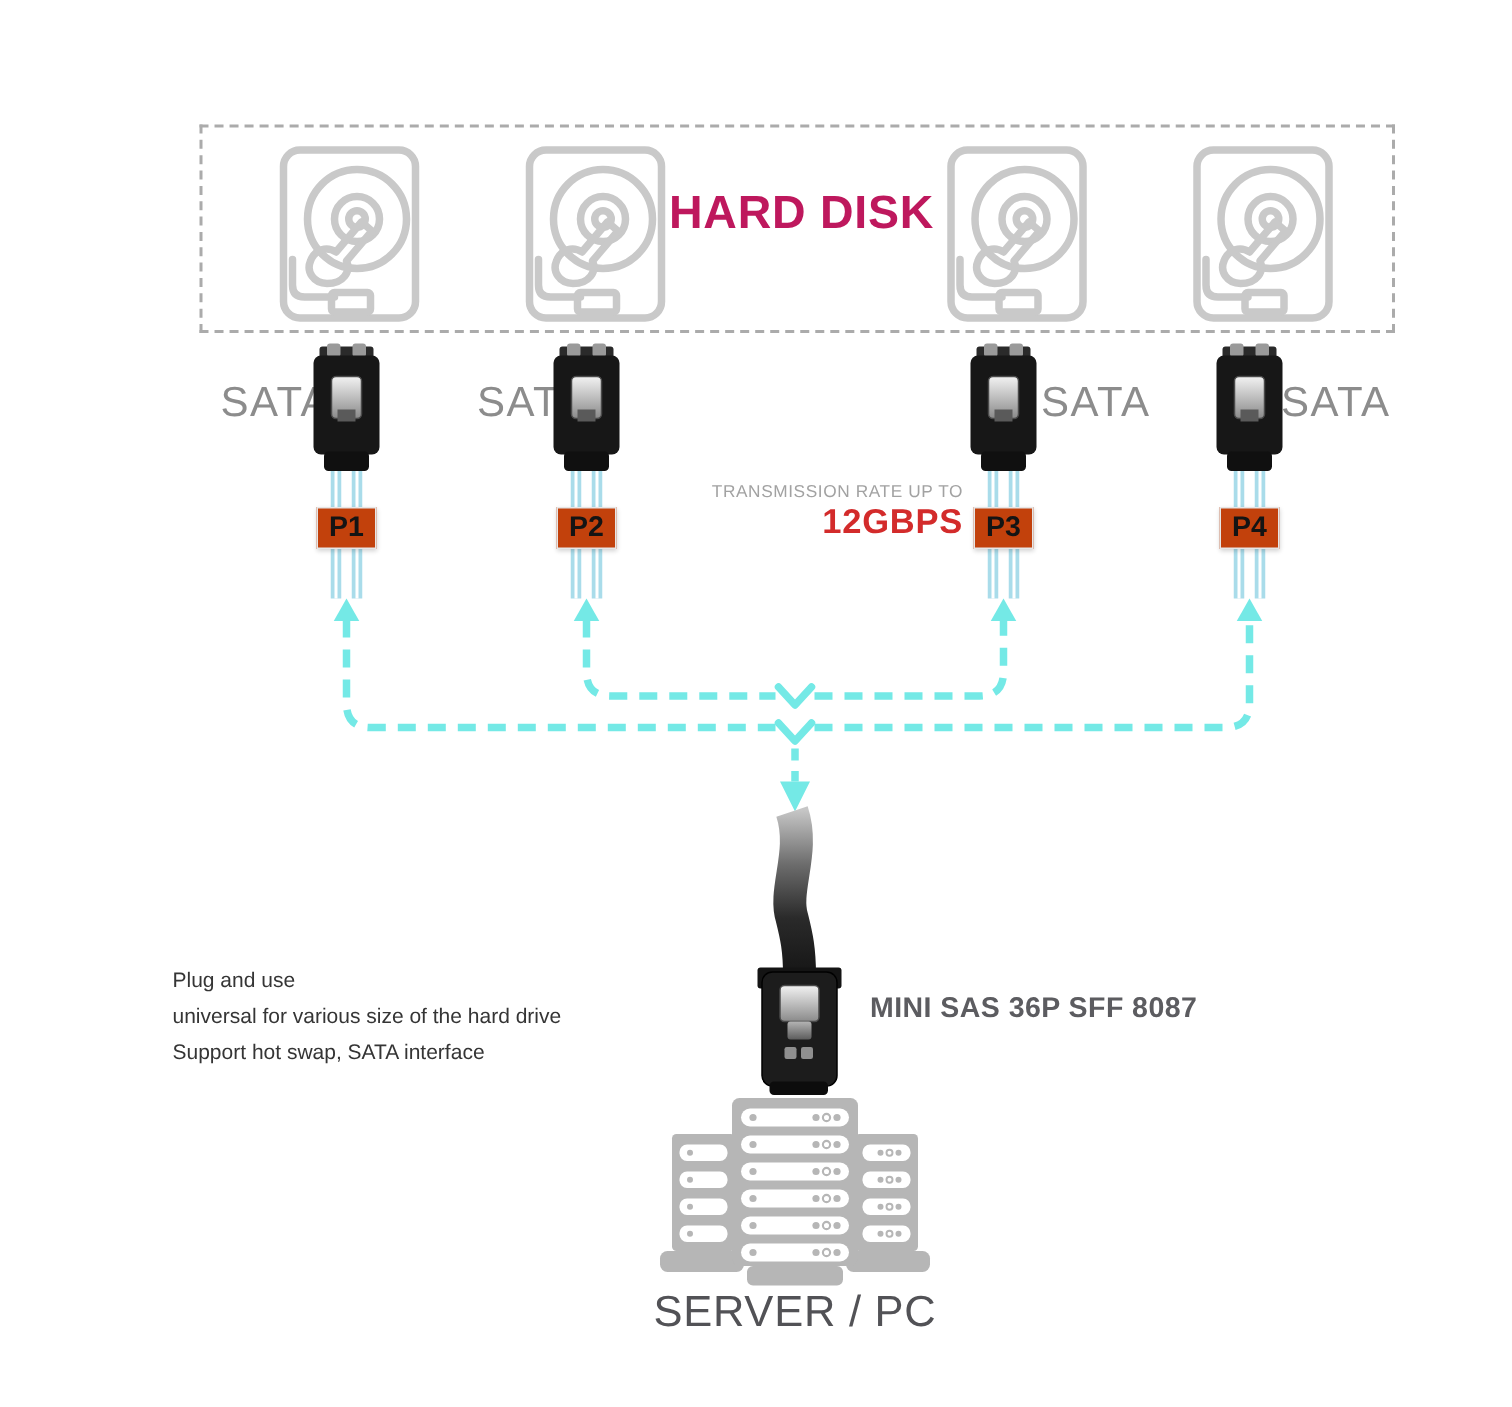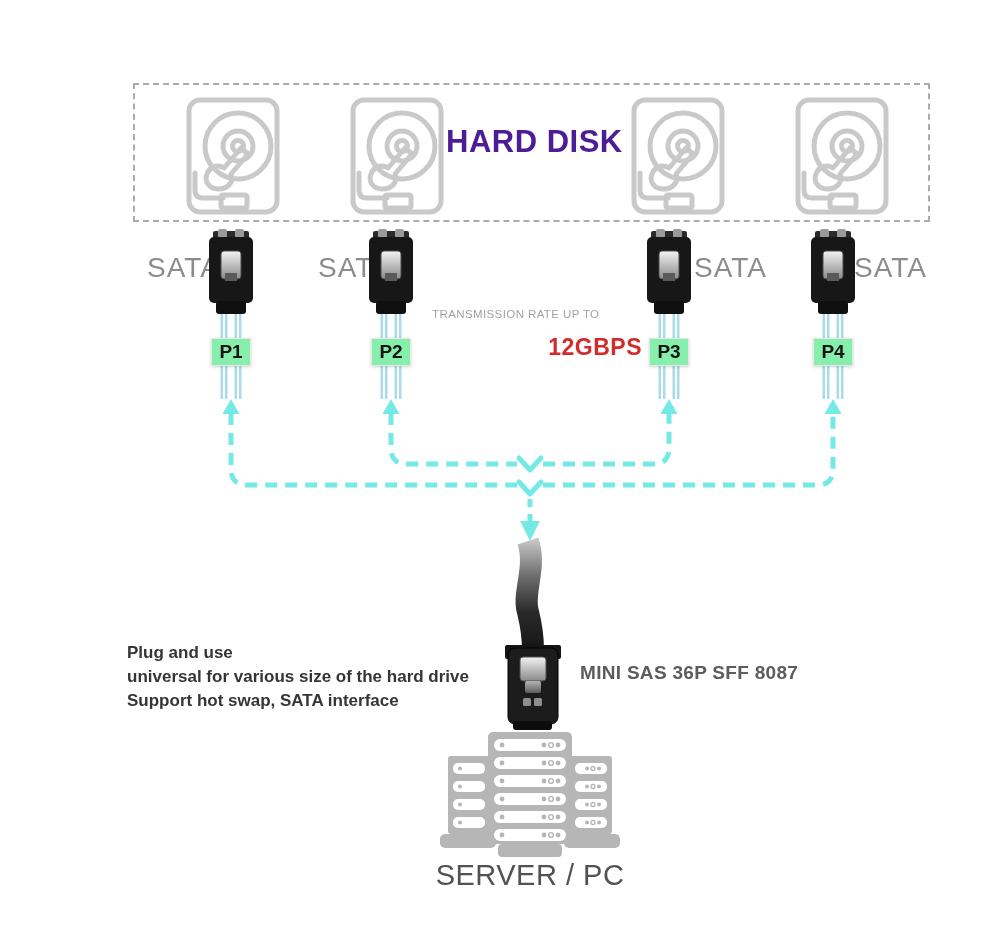--- a/index.html
+++ b/index.html
@@ -10,53 +10,53 @@
   .abs{position:absolute;}
 
   
   .dashed-box{
     left:133px;top:83px;width:793px;height:135px;
     border:2px dashed #ababab;background:transparent;
   }
   .hdd-icon{width:96px;height:118px;top:97px;}
 
   .hard-disk-title{
-    left:446px;top:124px;font-size:31px;font-weight:bold;color:#4c1d95;
+    left:446px;top:124px;font-size:31px;font-weight:bold;color:#be185d;
     letter-spacing:0.5px;white-space:nowrap;
   }
 
   .sata-text{
     top:252px;font-size:28px;color:#8c8c8c;letter-spacing:1px;white-space:nowrap;
   }
   .conn{width:48px;height:176px;top:227px;}
 
   .port-label{
-    width:38px;height:26px;top:338px;background:#86efac;
+    width:38px;height:26px;top:338px;background:#c2410c;
     border:1px solid #e6e6e6;box-shadow:0 1px 3px rgba(0,0,0,0.18);
     font-size:19px;font-weight:bold;color:#141414;text-align:center;line-height:26px;
   }
 
   .trans-caption{
-    left:432px;top:308px;width:210px;text-align:left;
+    left:432px;top:322px;width:210px;text-align:right;
     font-size:11.5px;color:#a2a2a2;letter-spacing:0.4px;white-space:nowrap;
   }
   .trans-rate{
     left:432px;top:334px;width:210px;text-align:right;
     font-size:23px;font-weight:bold;color:#d32b2b;letter-spacing:0.5px;
   }
 
   .overlay{left:0;top:0;width:1008px;height:938px;pointer-events:none;}
 
   .sas-label{
     left:580px;top:662px;font-size:19px;font-weight:bold;color:#5c5c60;
     letter-spacing:0.3px;white-space:nowrap;
   }
 
   .features{
-    left:127px;top:641px;font-size:17px;font-weight:bold;color:#353535;
+    left:115px;top:641px;font-size:14px;font-weight:normal;color:#353535;
     line-height:24px;white-space:nowrap;
   }
 
   .server-icon{left:438px;top:724px;width:184px;height:134px;}
   .server-label{
     left:425px;top:859px;width:210px;text-align:center;
     font-size:29px;font-weight:normal;color:#525256;letter-spacing:0.5px;white-space:nowrap;
   }
 </style>
 </head>

